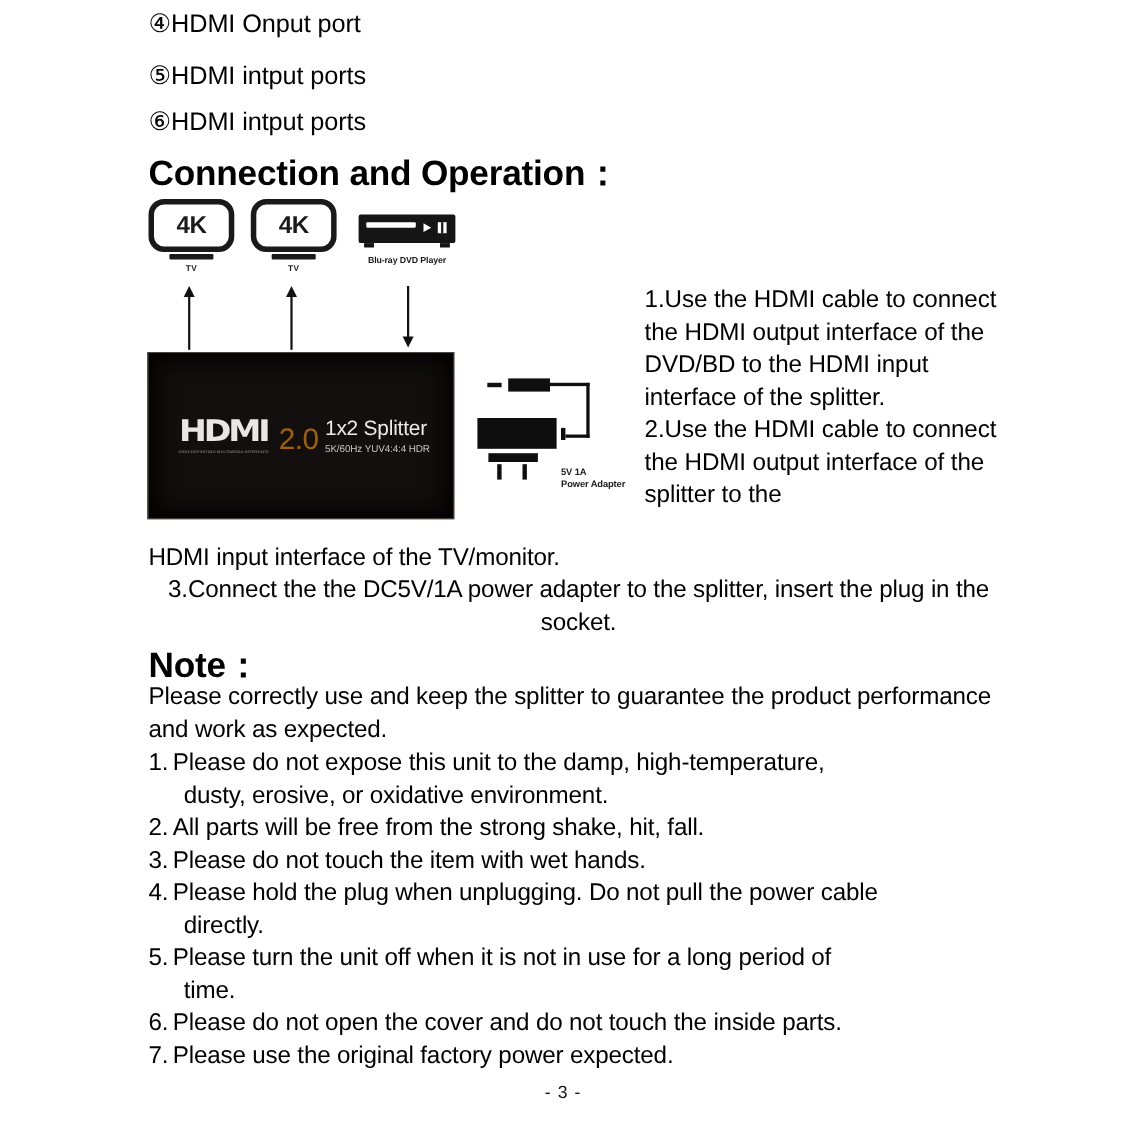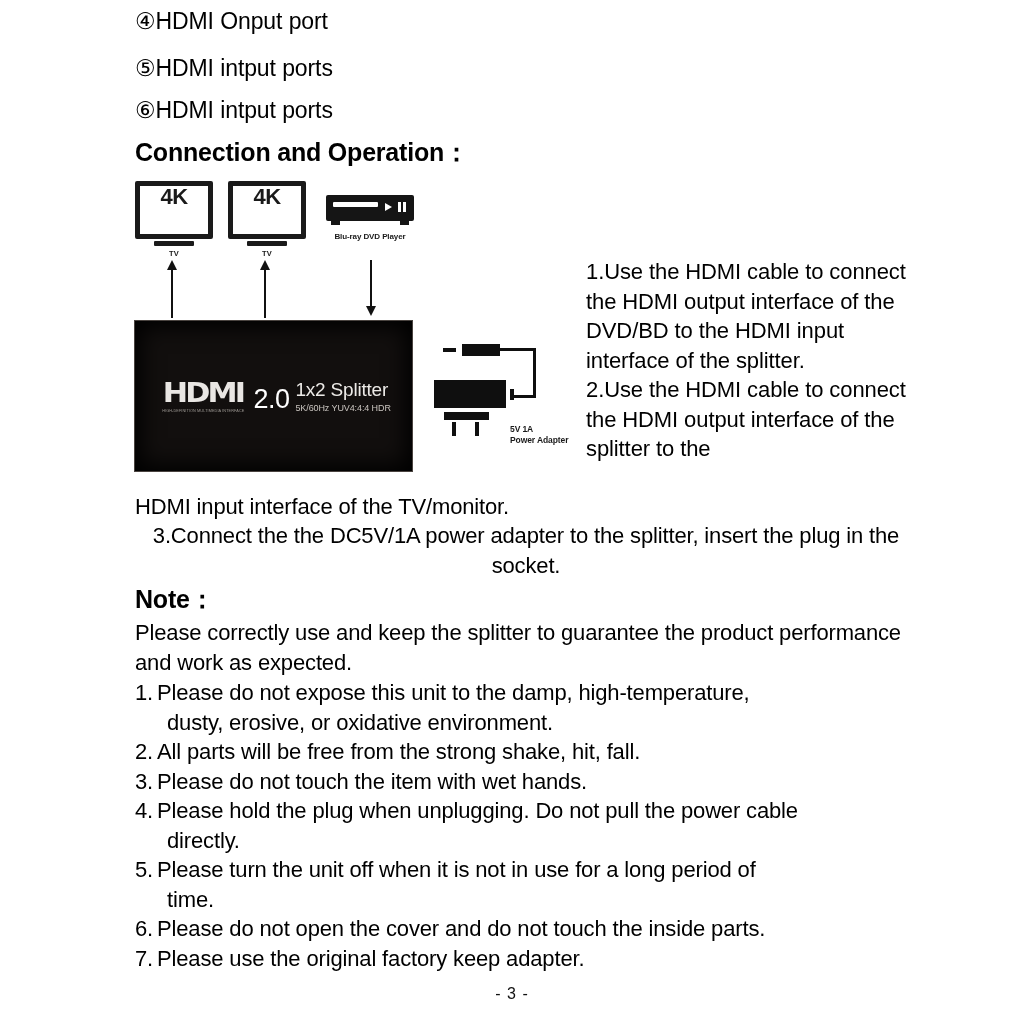--- a/index.html
+++ b/index.html
@@ -33,47 +33,48 @@
     letter-spacing: -0.1px;
   }
   .circled {
     font-size: 23px;
   }
 
   
   .heading {
     position: absolute;
     left: 135px;
-    font-size: 25px;
+    font-size: 32px;
     font-weight: bold;
     white-space: nowrap;
     letter-spacing: -0.2px;
   }
 
   
   #diagram {
     position: absolute;
     left: 130px;
     top: 178px;
     width: 450px;
     height: 300px;
   }
 
   .tv {
     position: absolute;
     width: 78px;
   }
   .tv-screen {
     width: 78px;
-    height: 58px;
+    height: 48px;
     border: 5px solid #1a1a1a;
     box-sizing: border-box;
     background: #ffffff;
-    border-radius: 2px;
+    border-radius: 14px;
     display: flex;
+    align-items: center;
     justify-content: center;
   }
   .tv-4k {
     font-size: 22px;
     font-weight: bold;
     color: #1a1a1a;
     letter-spacing: -0.5px;
     line-height: 1;
   }
   .tv-stand {
@@ -213,21 +214,21 @@
   .hdmi-sub {
     font-size: 3.8px;
     color: #9d9893;
     letter-spacing: 0.1px;
     margin-top: 2.5px;
     white-space: nowrap;
     transform: scaleY(0.9);
   }
   .hdmi-ver {
     font-size: 27px;
-    color: #ffffff;
+    color: #a16207;
     margin: 0 6px 0 9px;
     line-height: 1;
     letter-spacing: -0.5px;
   }
   .splitter-right {
     display: flex;
     flex-direction: column;
     align-items: flex-start;
   }
   .splitter-title {
@@ -519,19 +520,19 @@
     <div class="note-item">
       <span class="num">5.</span>
       <span class="txt"><span>Please turn the unit off when it is not in use for a long period of</span><span class="cont">time.</span></span>
     </div>
     <div class="note-item">
       <span class="num">6.</span>
       <span class="txt"><span>Please do not open the cover and do not touch the inside parts.</span></span>
     </div>
     <div class="note-item">
       <span class="num">7.</span>
-      <span class="txt"><span>Please use the original factory keep adapter.</span></span>
+      <span class="txt"><span>Please use the original factory power expected.</span></span>
     </div>
   </div>
 
   <div id="page-footer">- 3 -</div>
 
 </div>
 
 </body></html>

